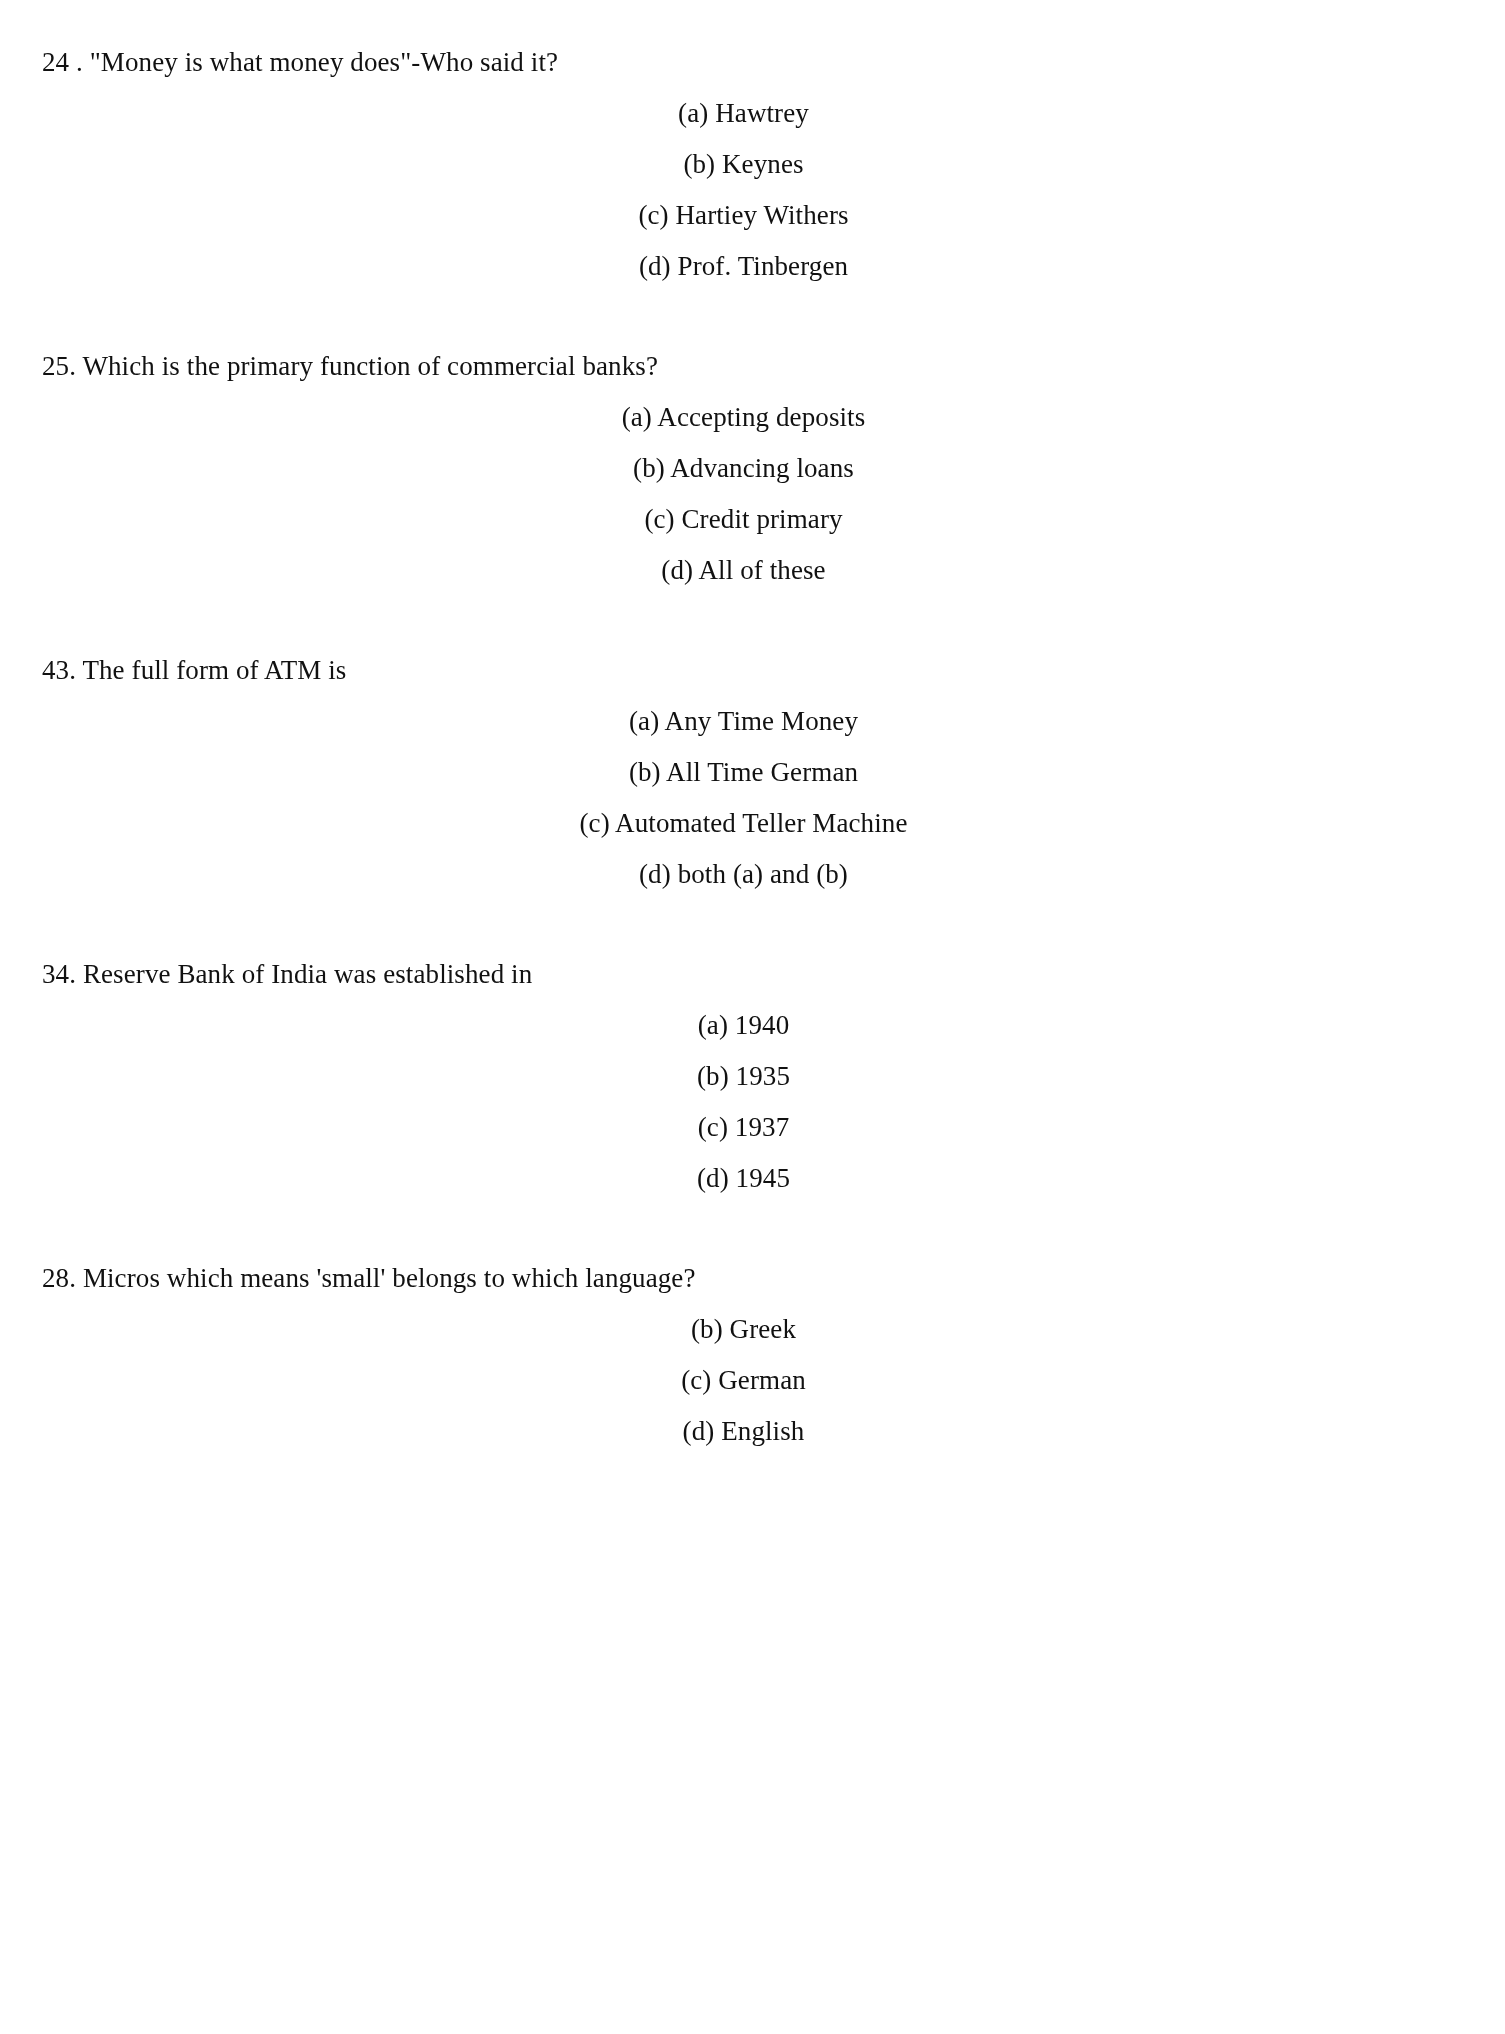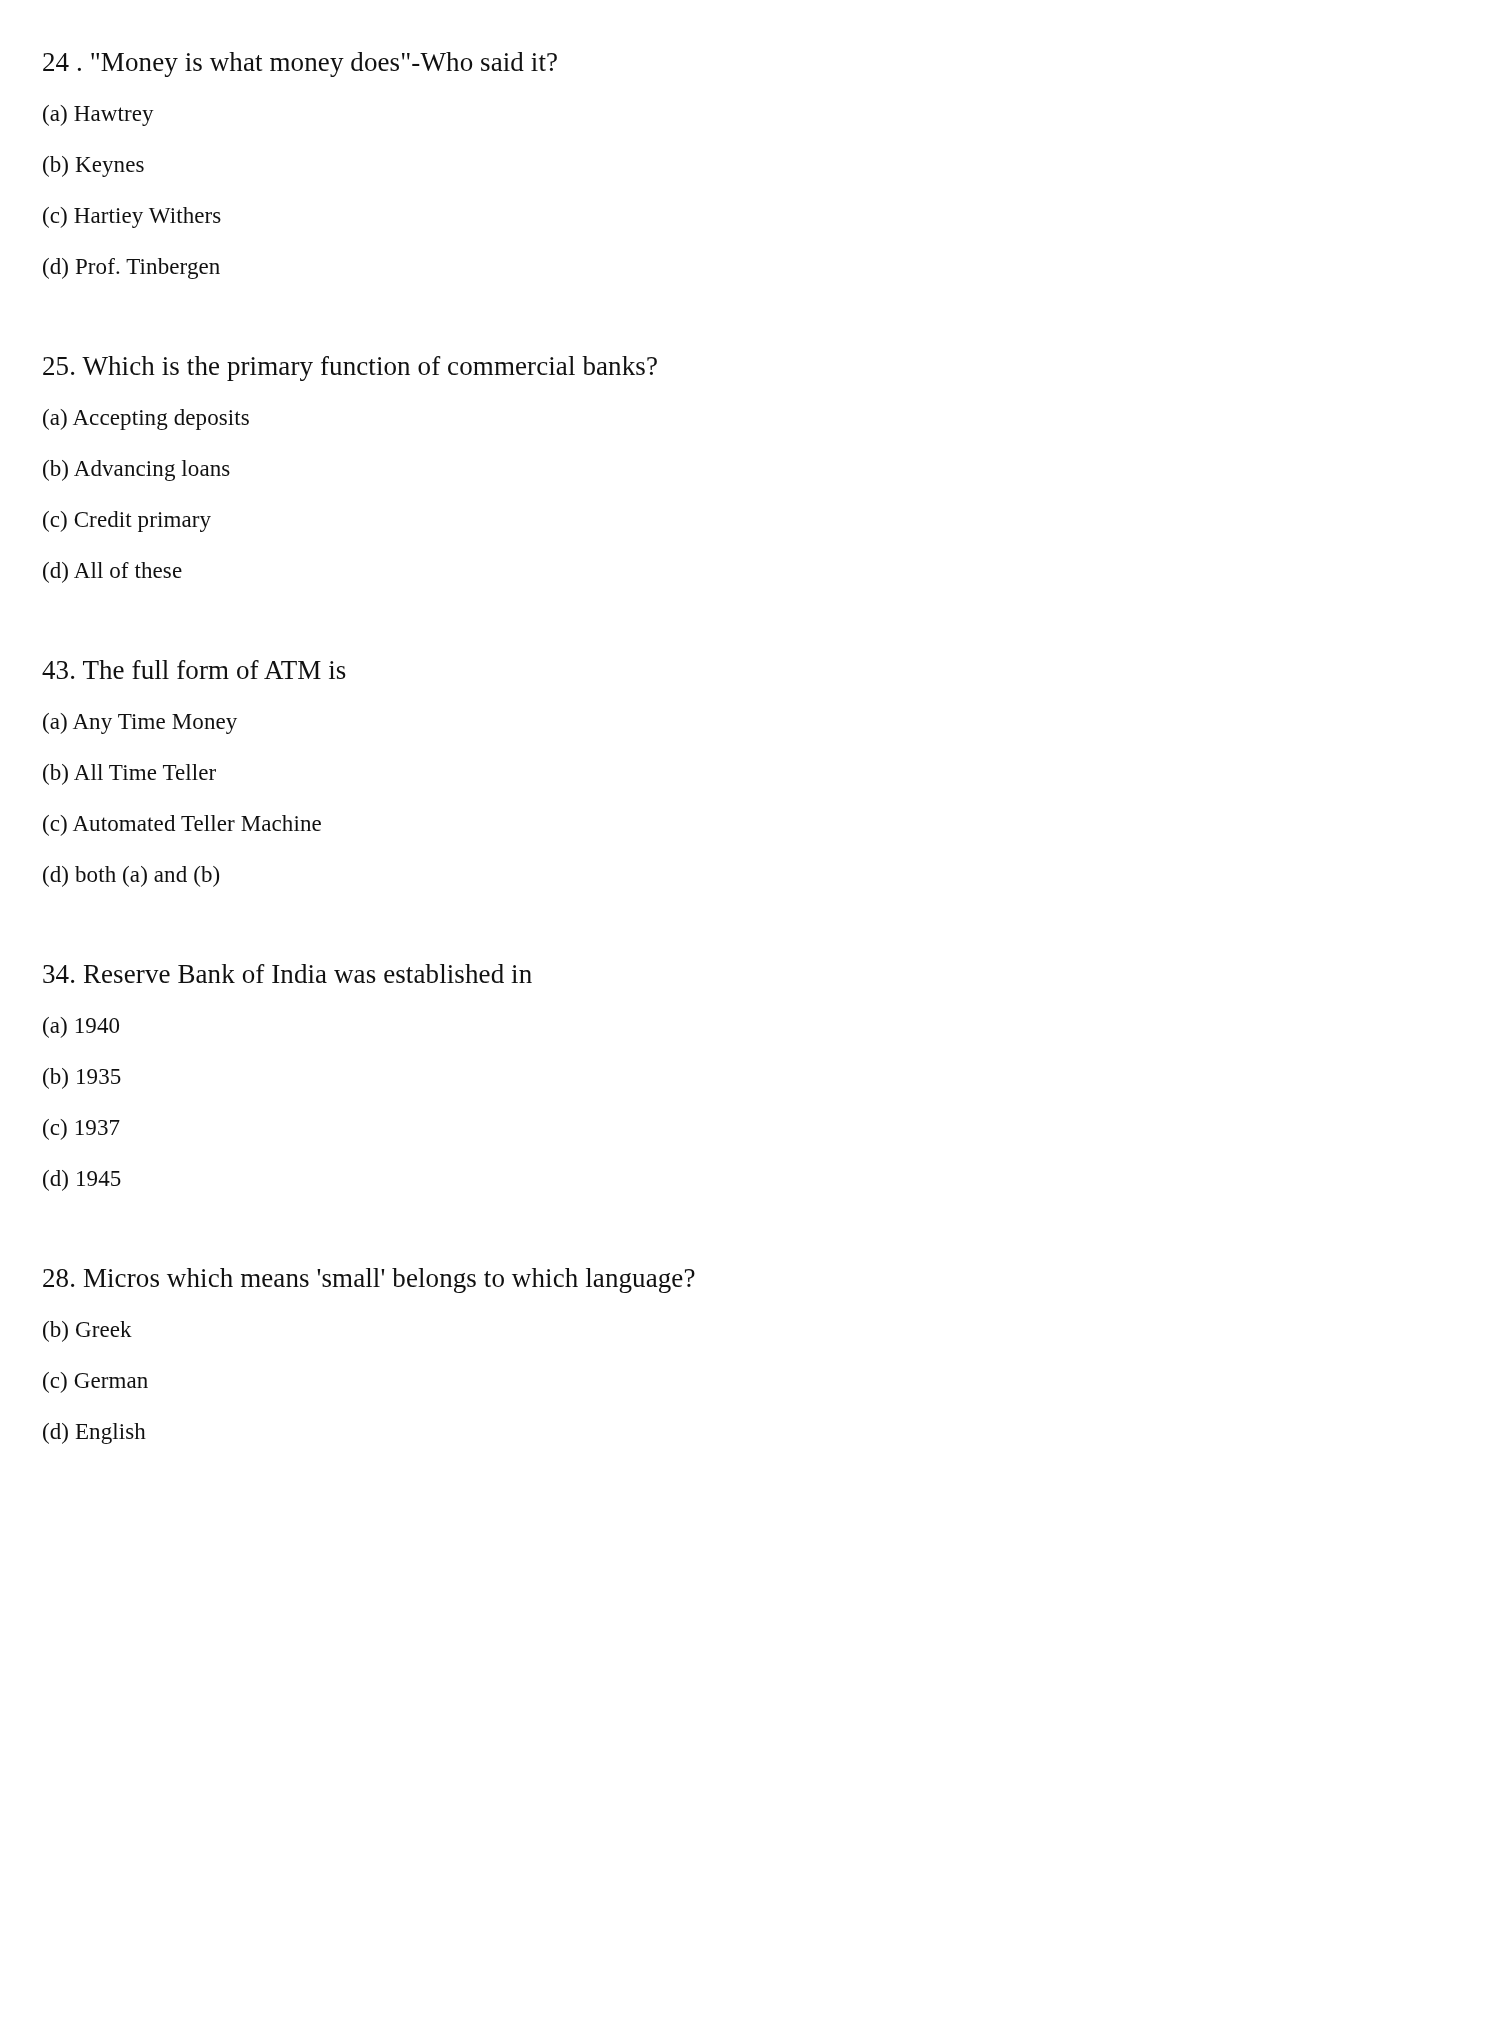--- a/index.html
+++ b/index.html
@@ -34,27 +34,28 @@
   .question-line {
     font-size: 27px;
     line-height: 52px;
     letter-spacing: 0.1px;
     white-space: pre;
     color: #111111;
     margin: 0;
     padding: 0;
   }
   .option-line {
-    font-size: 23px;
+    font-size: 27px;
     line-height: 51px;
     letter-spacing: 0.1px;
     white-space: pre;
     color: #111111;
     margin: 0;
     padding: 0;
+    text-align: center;
   }
   .options {
     margin: 0;
     padding: 0;
     list-style: none;
   }
 </style>
 </head>
 <body>
 
@@ -77,21 +78,21 @@
       <li class="option-line">(b) Advancing loans</li>
       <li class="option-line">(c) Credit primary</li>
       <li class="option-line">(d) All of these</li>
     </ul>
   </div>
 
   <div class="qblock">
     <p class="question-line">43. The full form of ATM is</p>
     <ul class="options">
       <li class="option-line">(a) Any Time Money</li>
-      <li class="option-line">(b) All Time Teller</li>
+      <li class="option-line">(b) All Time German</li>
       <li class="option-line">(c) Automated Teller Machine</li>
       <li class="option-line">(d) both (a) and (b)</li>
     </ul>
   </div>
 
   <div class="qblock">
     <p class="question-line">34. Reserve Bank of India was established in</p>
     <ul class="options">
       <li class="option-line">(a) 1940</li>
       <li class="option-line">(b) 1935</li>

